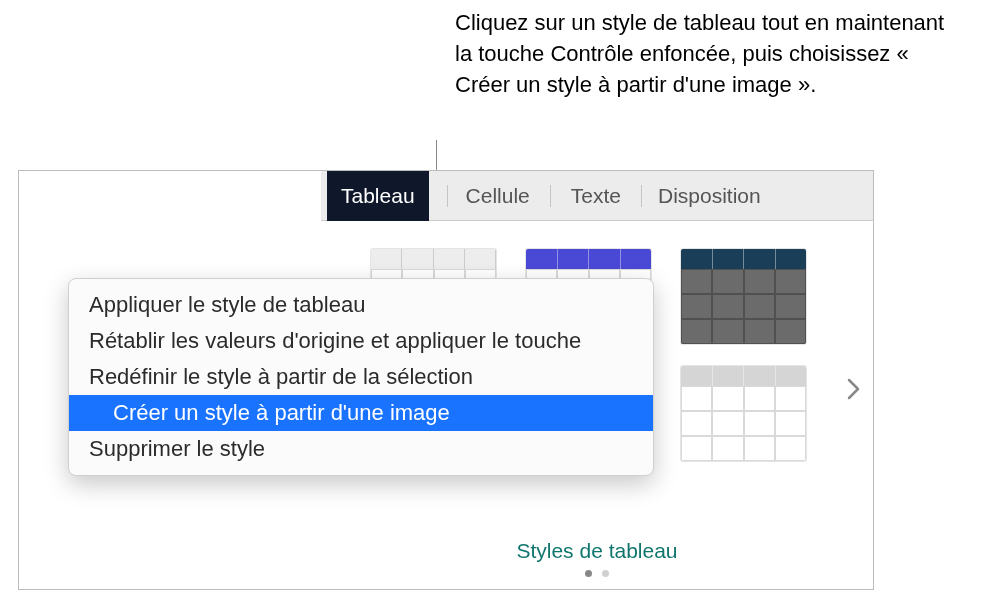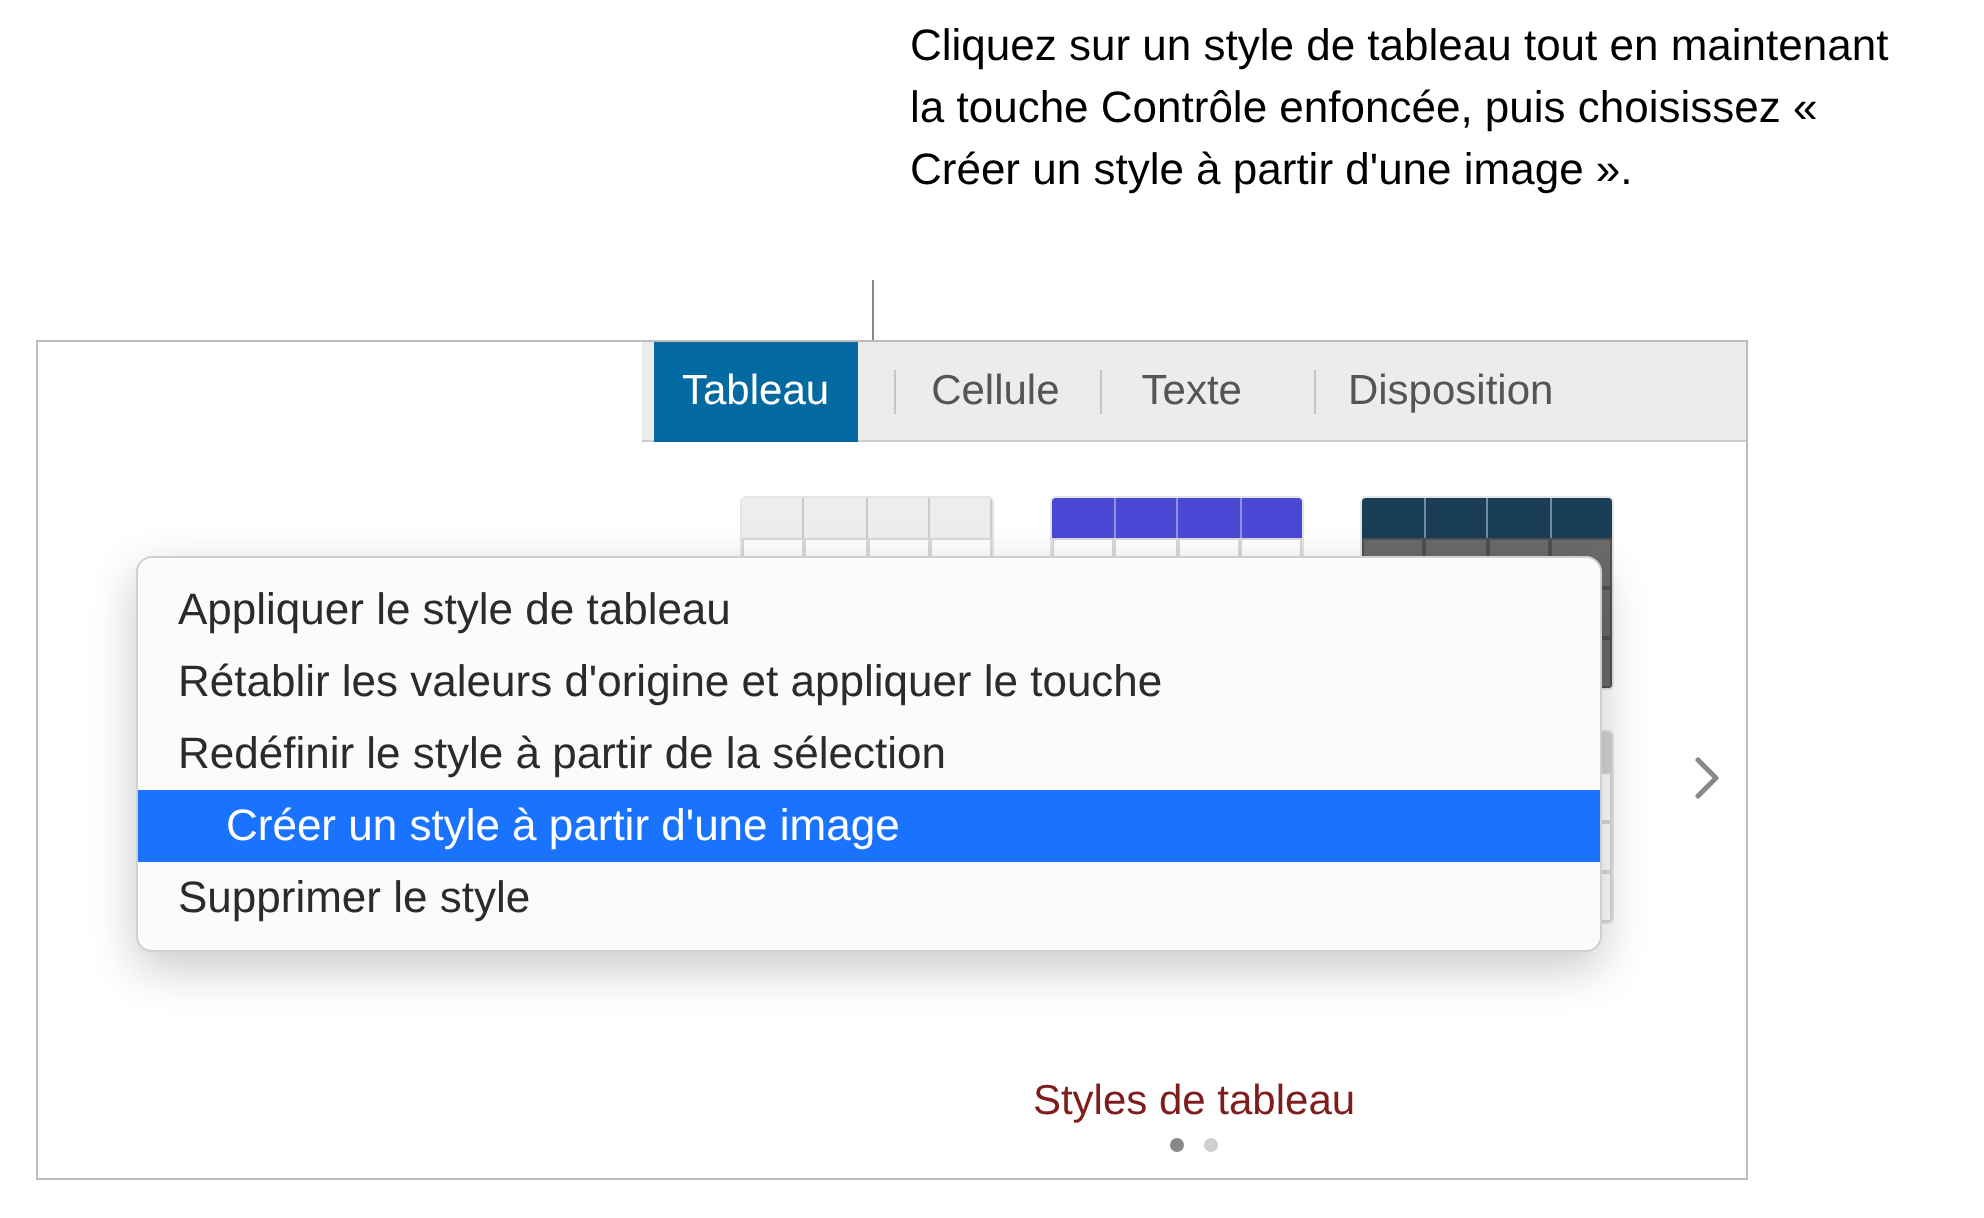--- a/index.html
+++ b/index.html
@@ -50,32 +50,32 @@
       border-bottom: 1px solid #ccc;
     }
     .tab {
       font-size: 21px;
       color: #555;
       padding: 4px 0;
       position: relative;
       border-radius: 6px;
     }
     .tab.active {
-      background: #0369a1;
+      background: #0f172a;
       color: #fff;
       padding: 22px 14px;
     }
     .tab-sep {
       width: 1px;
       height: 22px;
       background: #c4c4c4;
     }
     .tab-tableau { margin-left: 6px; margin-right: 18px; }
     .tab-cellule { margin-left: 18px; margin-right: 20px; }
-    .tab-texte { margin-left: 20px; margin-right: 36px; }
+    .tab-texte { margin-left: 20px; margin-right: 20px; }
     .tab-disposition { margin-left: 16px; margin-right: 10px; }
     .styles-area {
       position: absolute;
       top: 50px;
       left: 302px;
       right: 0;
       bottom: 0;
       background: #fff;
       padding: 28px 18px 0 50px;
     }
@@ -130,21 +130,21 @@
       color: #777;
       cursor: pointer;
     }
     .styles-label {
       position: absolute;
       bottom: 26px;
       left: 0;
       right: 0;
       text-align: center;
       font-size: 21px;
-      color: #7f1d1d;
+      color: #0f766e;
     }
     .pager {
       position: absolute;
       bottom: 8px;
       left: 0;
       right: 0;
       text-align: center;
     }
     .dot {
       display: inline-block;
@@ -152,21 +152,21 @@
       height: 7px;
       border-radius: 50%;
       margin: 0 3px;
     }
     .dot.active { background: #888; }
     .dot.inactive { background: #d0d0d0; }
     .context-menu {
       position: absolute;
       top: 278px;
       left: 68px;
-      width: 733px;
+      width: 586px;
       background: #fbfbfb;
       border: 1px solid #d0d0d0;
       border-radius: 8px;
       box-shadow: 0 8px 24px rgba(0,0,0,0.22);
       padding: 8px 0;
       z-index: 100;
     }
     .menu-item {
       font-size: 22px;
       color: #2b2b2b;

